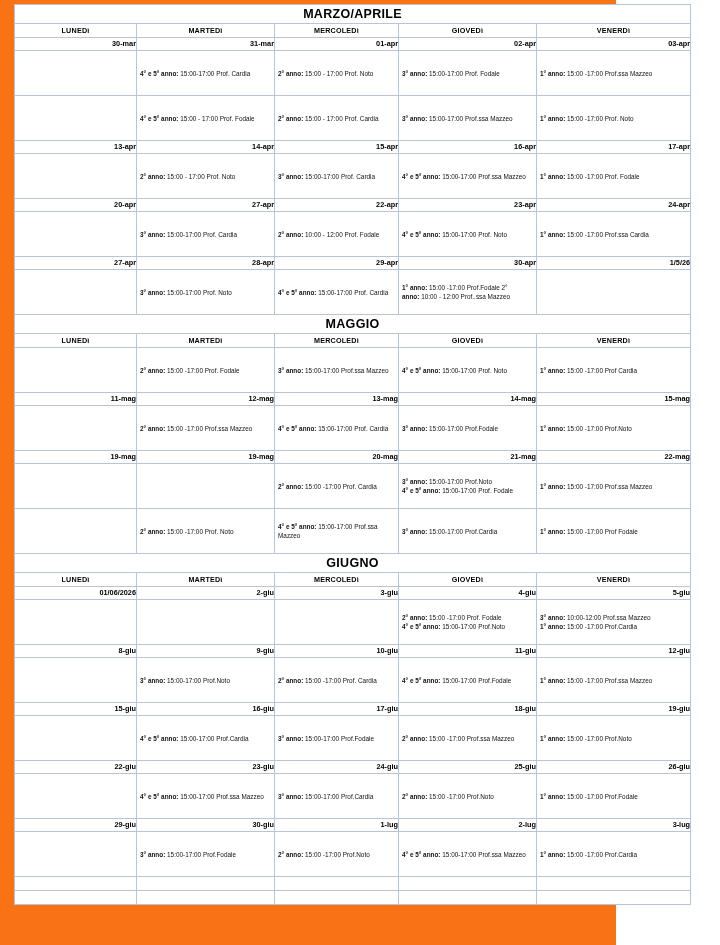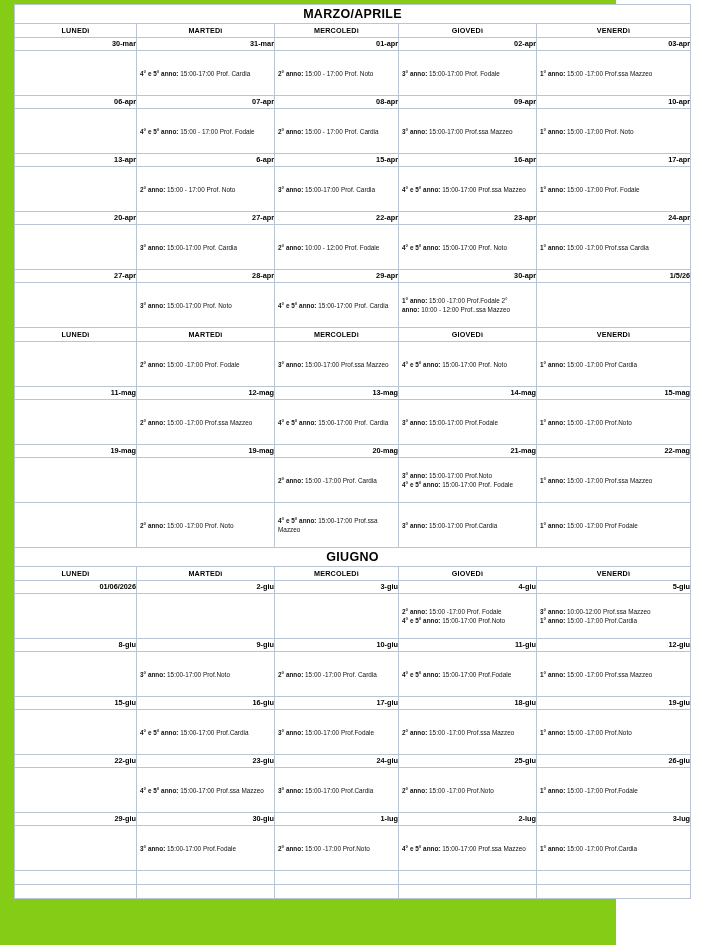--- a/index.html
+++ b/index.html
@@ -5,21 +5,21 @@
   html,body{margin:0;padding:0;background:#ffffff;}
   body{
     width:720px;height:945px;overflow:hidden;
     font-family:"Liberation Sans", sans-serif;
     color:#000;
     -webkit-font-smoothing:antialiased;
   }
   .sheet{
     position:relative;
     width:616px;height:945px;
-    background:#84cc16;
+    background:#f97316;
     box-sizing:border-box;
     padding:4px 12px 0 14px;
   }
   table.cal{
     border-collapse:collapse;
     table-layout:fixed;
     width:676px;
     border-spacing:0;
   }
   table.cal td{
@@ -148,27 +148,20 @@
               <div class="line"><span class="yr">3° anno:</span><span> 15:00-17:00 Prof. Fodale</span></div>
             </div>
           </td>
           <td class="ev">
             <div class="inner">
               <div class="line"><span class="yr">1° anno:</span><span> 15:00 -17:00 Prof.ssa Mazzeo</span></div>
             </div>
           </td>
         </tr>
         <tr>
-          <td class="date">06-apr</td>
-          <td class="date">07-apr</td>
-          <td class="date">08-apr</td>
-          <td class="date">09-apr</td>
-          <td class="date">10-apr</td>
-        </tr>
-        <tr>
           <td class="ev grey"></td>
           <td class="ev">
             <div class="inner">
               <div class="line"><span class="yr">4° e 5° anno:</span><span> 15:00 - 17:00 Prof. Fodale</span></div>
             </div>
           </td>
           <td class="ev">
             <div class="inner">
               <div class="line"><span class="yr">2° anno:</span><span> 15:00 - 17:00 Prof. Cardia</span></div>
             </div>
@@ -179,21 +172,21 @@
             </div>
           </td>
           <td class="ev">
             <div class="inner">
               <div class="line"><span class="yr">1° anno:</span><span> 15:00 -17:00 Prof. Noto</span></div>
             </div>
           </td>
         </tr>
         <tr>
           <td class="date">13-apr</td>
-          <td class="date">6-apr</td>
+          <td class="date">14-apr</td>
           <td class="date">15-apr</td>
           <td class="date">16-apr</td>
           <td class="date">17-apr</td>
         </tr>
         <tr>
           <td class="ev"></td>
           <td class="ev">
             <div class="inner">
               <div class="line"><span class="yr">2° anno:</span><span> 15:00 - 17:00 Prof. Noto</span></div>
             </div>
@@ -265,20 +258,23 @@
           </td>
           <td class="ev">
             <div class="overflow-right">
               <div class="line"><span class="yr">1° anno:</span><span> 15:00 -17:00 Prof.Fodale                 2°</span></div>
               <div class="line"><span class="yr">anno:</span><span> 10:00 - 12:00 Prof..ssa Mazzeo</span></div>
             </div>
           </td>
           <td class="ev grey"></td>
         </tr>
         <tr>
+          <td class="month" colspan="5">MAGGIO</td>
+        </tr>
+        <tr>
           <td class="dow">LUNEDì</td>
           <td class="dow">MARTEDì</td>
           <td class="dow">MERCOLEDì</td>
           <td class="dow">GIOVEDì</td>
           <td class="dow">VENERDì</td>
         </tr>
         <tr>
           <td class="ev"></td>
           <td class="ev">
             <div class="inner">

